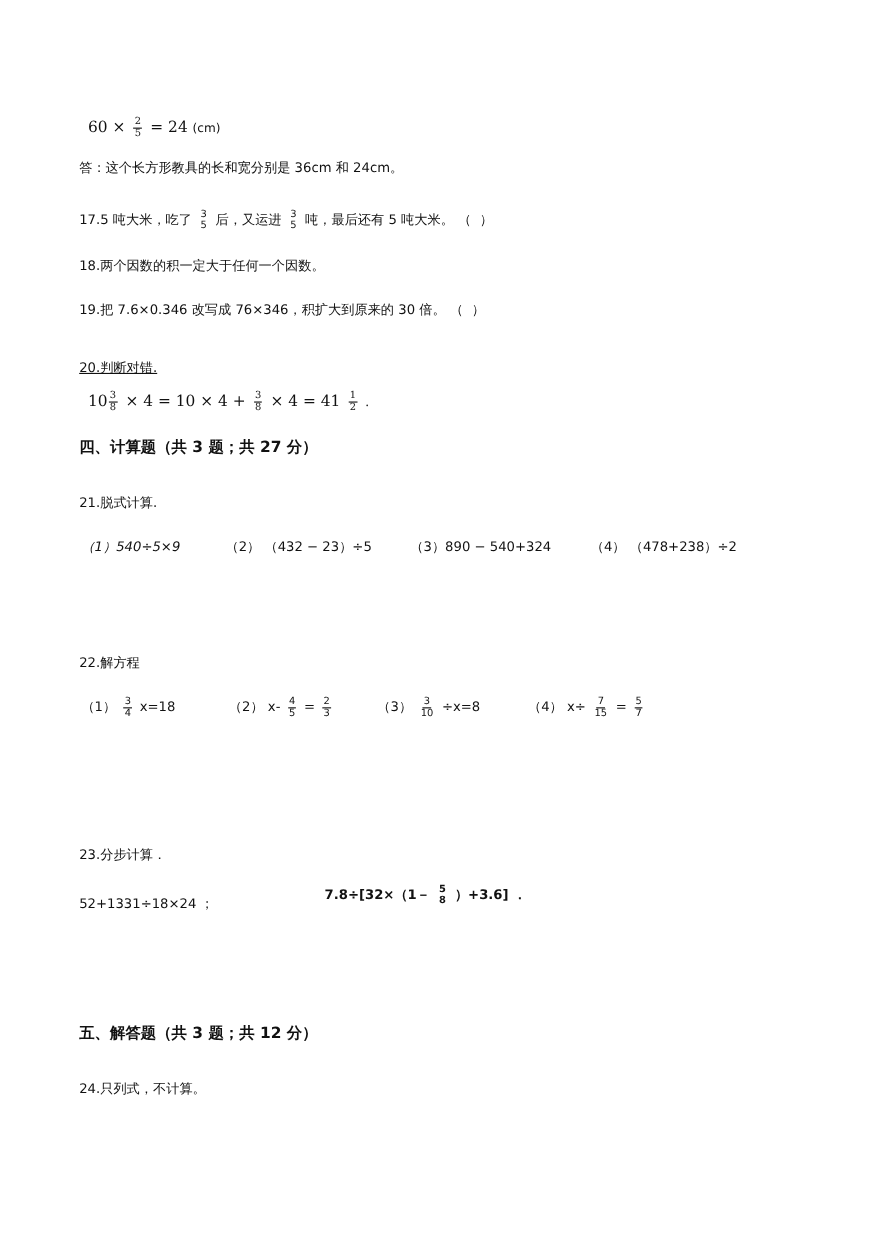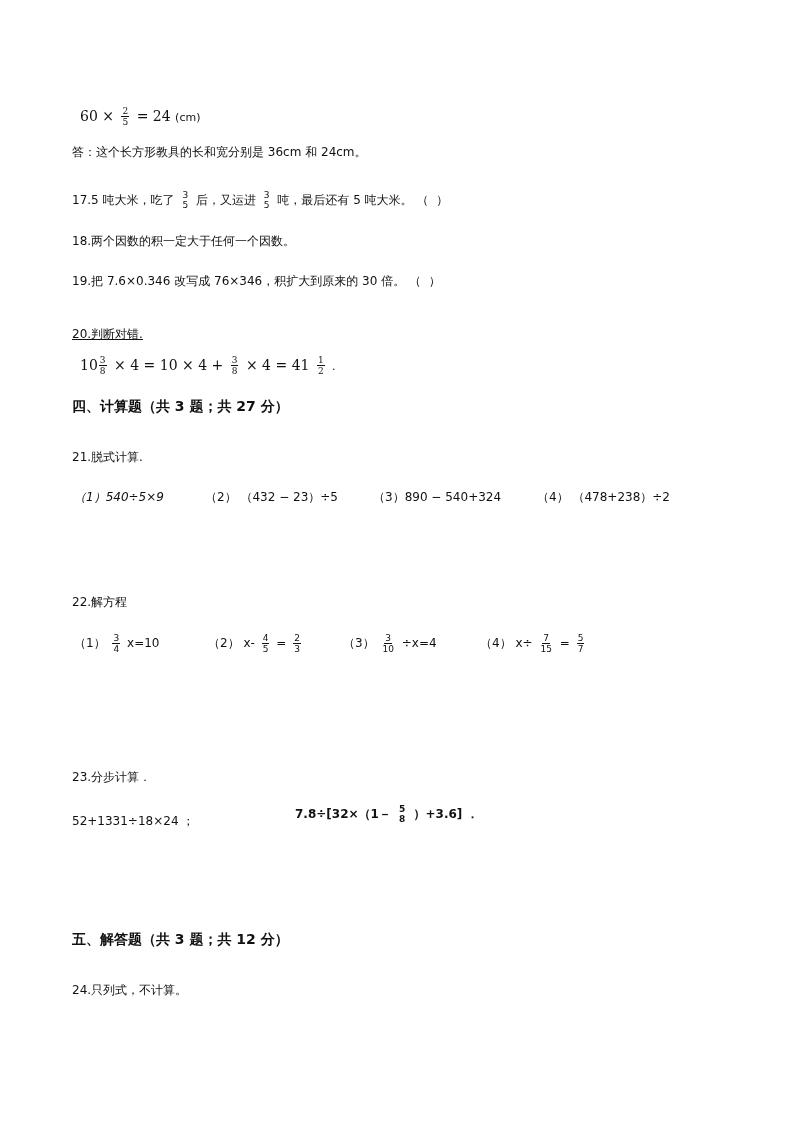--- a/index.html
+++ b/index.html
@@ -93,42 +93,42 @@
   <span>（4）</span><span> （478+238）÷2</span>
 </div>
 
 <div class="line" style="top:594px;">22.解方程</div>
 <div class="item" style="top:633px; left:74px;">
   <span>（1）</span>
   <span class="frac bar">
       <span class="num">3</span>
       <span class="den">4</span>
     </span>
-  <span>x=10</span>
+  <span>x=18</span>
 </div>
 <div class="item" style="top:633px; left:208px;">
   <span>（2）</span>
   <span>x-</span>
   <span class="frac bar">
       <span class="num">4</span>
       <span class="den">5</span>
     </span>
   <span>=</span>
   <span class="frac bar">
       <span class="num">2</span>
       <span class="den">3</span>
     </span>
 </div>
 <div class="item" style="top:633px; left:343px;">
   <span>（3）</span>
   <span class="frac bar">
       <span class="num">3</span>
       <span class="den">10</span>
     </span>
-  <span>÷x=4</span>
+  <span>÷x=8</span>
 </div>
 <div class="item" style="top:633px; left:480px;">
   <span>（4）</span>
   <span>x÷</span>
   <span class="frac bar">
       <span class="num">7</span>
       <span class="den">15</span>
     </span>
   <span>=</span>
   <span class="frac bar">

